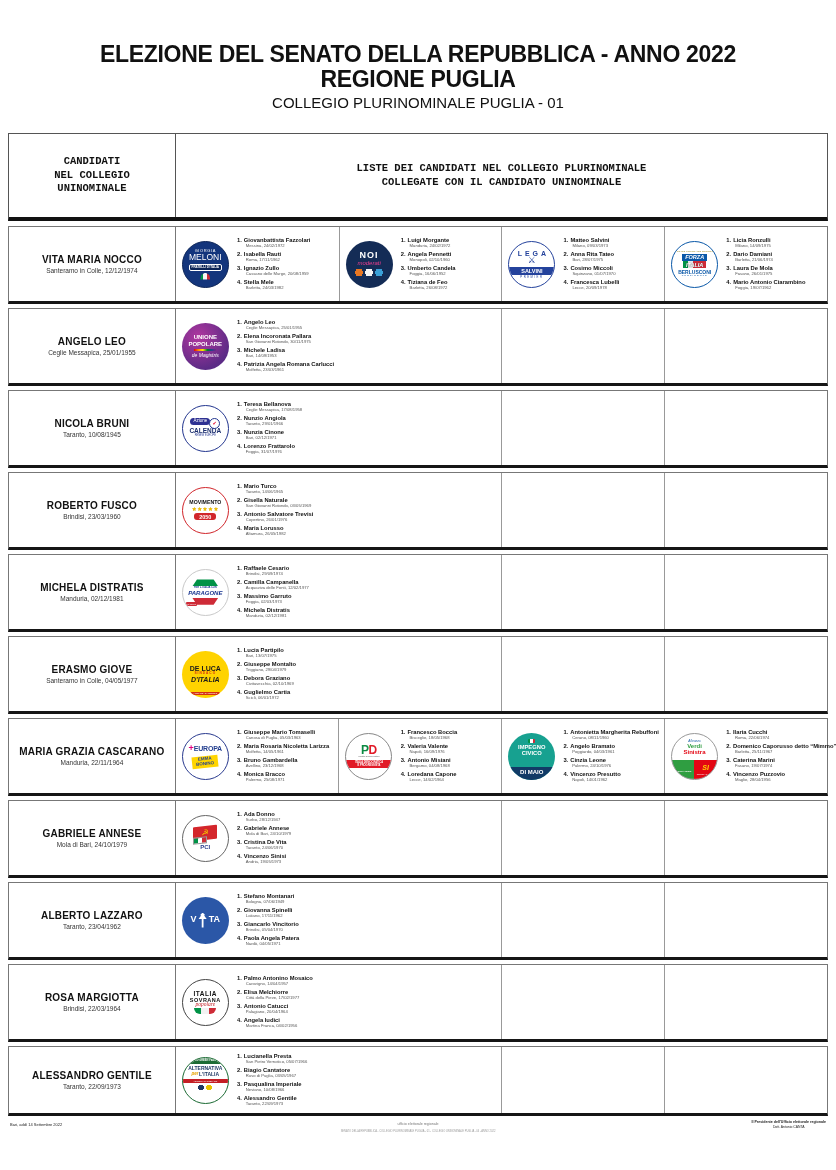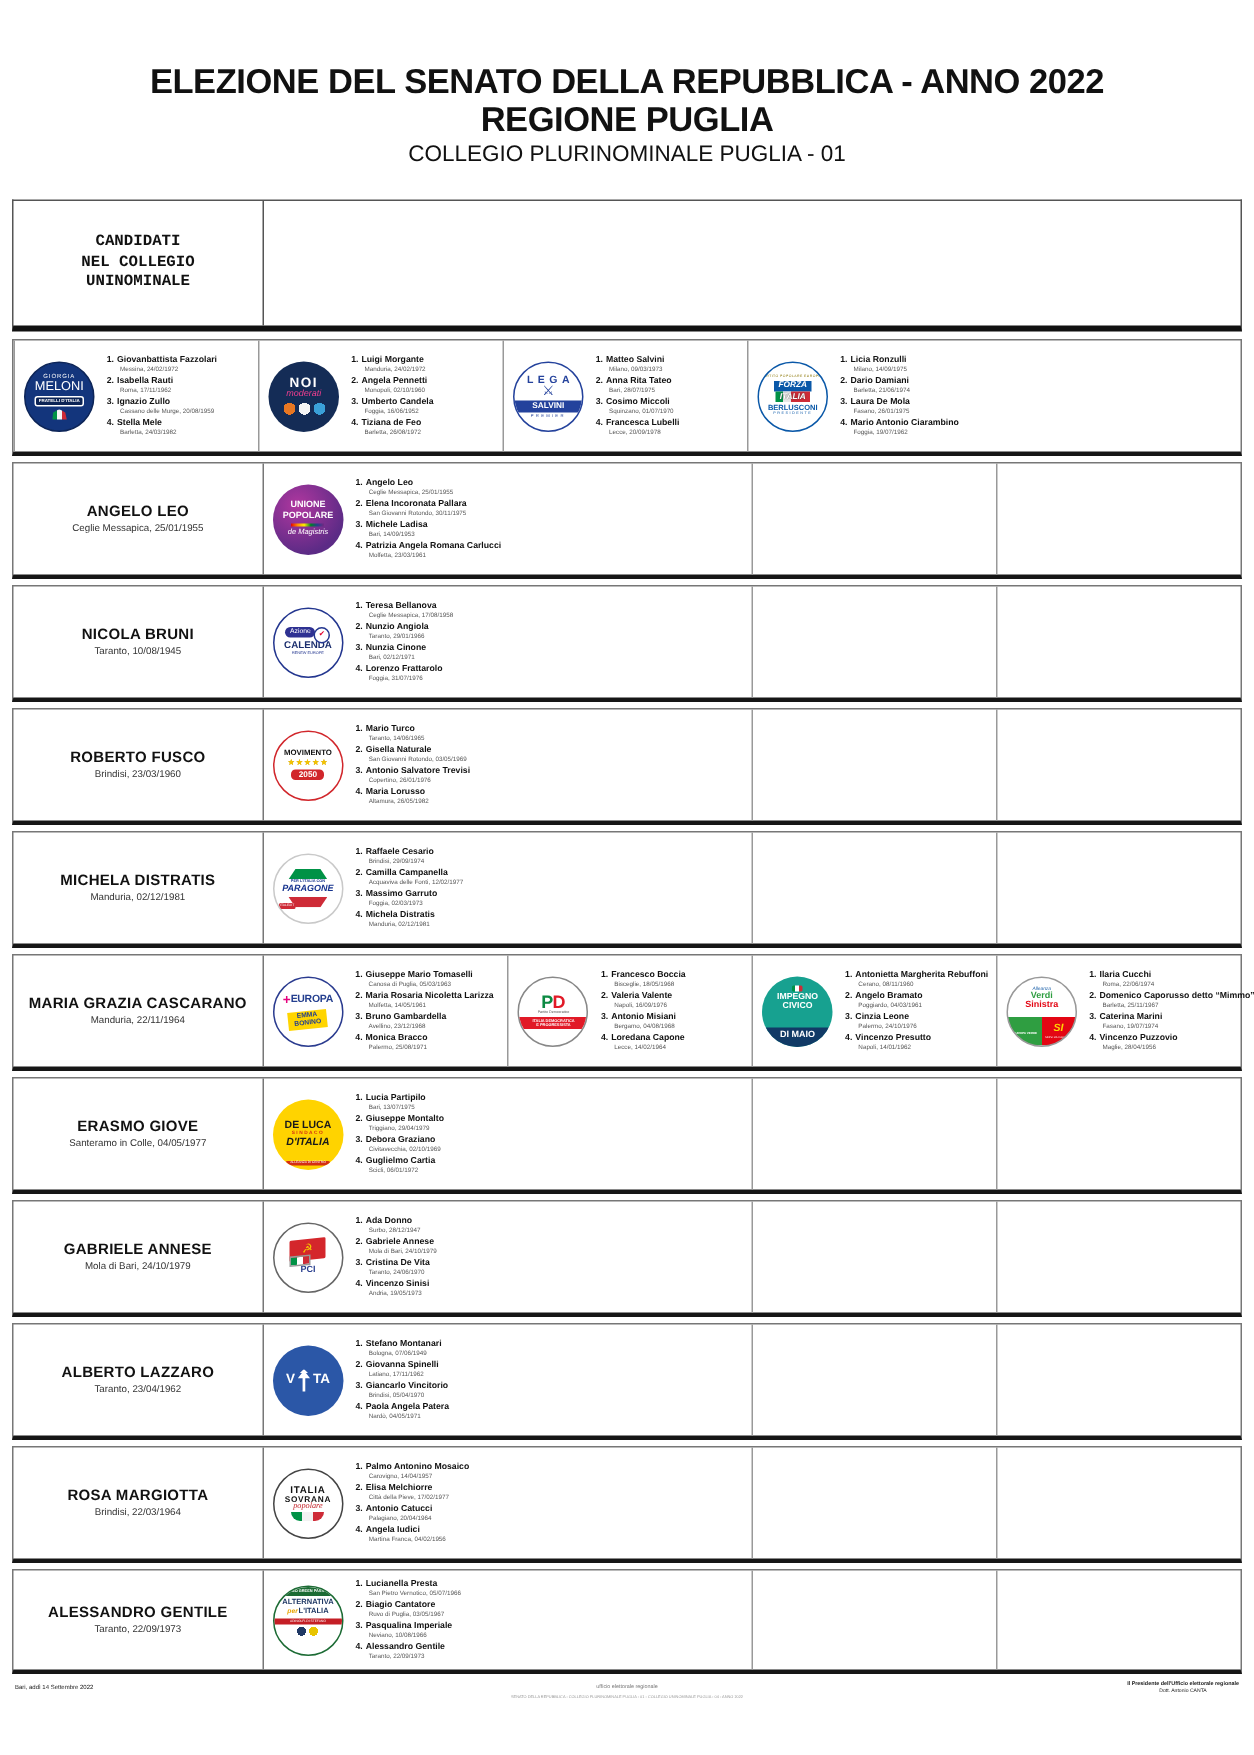--- a/index.html
+++ b/index.html
@@ -163,23 +163,29 @@
     <div class="t-main">ELEZIONE DEL SENATO DELLA REPUBBLICA - ANNO 2022</div>
     <div class="t-main">REGIONE PUGLIA</div>
     <div class="t-sub">COLLEGIO PLURINOMINALE PUGLIA - 01</div>
   </header>
 
   <section class="grid">
     <div class="header-row">
       <div class="hcell c1" style="white-space: pre-line;">CANDIDATI
 NEL COLLEGIO
 UNINOMINALE</div>
+      <div class="hcell c2" style="white-space: pre-line;">LISTE DEI CANDIDATI NEL COLLEGIO PLURINOMINALE
+COLLEGATE CON IL CANDIDATO UNINOMINALE</div>
     </div>
     <div id="rows">
         <div class="row">
+          <div class="cand-cell">
+            <div class="cand-name">VITA MARIA NOCCO</div>
+            <div class="cand-birth">Santeramo in Colle, 12/12/1974</div>
+          </div>
           <div class="list-cell span1">
             <div class="logo logo-fdi">
               <span class="lp l-giorgia">GIORGIA</span>
               <span class="lp l-meloni">MELONI</span>
               <span class="lp l-fdi-box">FRATELLI D'ITALIA</span>
               <span class="lp l-flame"></span>
             </div>
             <div class="members">
               <div class="member">
                 <span class="mnum">1.</span>
@@ -495,20 +501,66 @@
                 <div class="mtext">
                   <div class="mname">Massimo Garruto</div>
                   <div class="mbirth">Foggia, 02/03/1973</div>
                 </div>
               </div>
               <div class="member">
                 <span class="mnum">4.</span>
                 <div class="mtext">
                   <div class="mname">Michela Distratis</div>
                   <div class="mbirth">Manduria, 02/12/1981</div>
+                </div>
+              </div>
+            </div>
+          </div>
+          <div class="list-cell empty"></div>
+          <div class="list-cell empty"></div>
+        </div>
+        <div class="row">
+          <div class="cand-cell">
+            <div class="cand-name">ERASMO GIOVE</div>
+            <div class="cand-birth">Santeramo in Colle, 04/05/1977</div>
+          </div>
+          <div class="list-cell span2">
+            <div class="logo logo-deluca">
+              <span class="lp l-dl1">DE LUCA</span>
+              <span class="lp l-dl2">SINDACO</span>
+              <span class="lp l-dl3">D'ITALIA</span>
+              <span class="lp l-dl-band">ALLEANZA DI CENTRO</span>
+            </div>
+            <div class="members">
+              <div class="member">
+                <span class="mnum">1.</span>
+                <div class="mtext">
+                  <div class="mname">Lucia Partipilo</div>
+                  <div class="mbirth">Bari, 13/07/1975</div>
+                </div>
+              </div>
+              <div class="member">
+                <span class="mnum">2.</span>
+                <div class="mtext">
+                  <div class="mname">Giuseppe Montalto</div>
+                  <div class="mbirth">Triggiano, 29/04/1979</div>
+                </div>
+              </div>
+              <div class="member">
+                <span class="mnum">3.</span>
+                <div class="mtext">
+                  <div class="mname">Debora Graziano</div>
+                  <div class="mbirth">Civitavecchia, 02/10/1969</div>
+                </div>
+              </div>
+              <div class="member">
+                <span class="mnum">4.</span>
+                <div class="mtext">
+                  <div class="mname">Guglielmo Cartia</div>
+                  <div class="mbirth">Scicli, 06/01/1972</div>
                 </div>
               </div>
             </div>
           </div>
           <div class="list-cell empty"></div>
           <div class="list-cell empty"></div>
         </div>
         <div class="row">
           <div class="cand-cell">
             <div class="cand-name">MARIA GRAZIA CASCARANO</div>
@@ -666,66 +718,20 @@
               </div>
               <div class="member">
                 <span class="mnum">4.</span>
                 <div class="mtext">
                   <div class="mname">Vincenzo Puzzovio</div>
                   <div class="mbirth">Maglie, 28/04/1956</div>
                 </div>
               </div>
             </div>
           </div>
-        </div>
-        <div class="row">
-          <div class="cand-cell">
-            <div class="cand-name">ERASMO GIOVE</div>
-            <div class="cand-birth">Santeramo in Colle, 04/05/1977</div>
-          </div>
-          <div class="list-cell span2">
-            <div class="logo logo-deluca">
-              <span class="lp l-dl1">DE LUCA</span>
-              <span class="lp l-dl2">SINDACO</span>
-              <span class="lp l-dl3">D'ITALIA</span>
-              <span class="lp l-dl-band">ALLEANZA DI CENTRO</span>
-            </div>
-            <div class="members">
-              <div class="member">
-                <span class="mnum">1.</span>
-                <div class="mtext">
-                  <div class="mname">Lucia Partipilo</div>
-                  <div class="mbirth">Bari, 13/07/1975</div>
-                </div>
-              </div>
-              <div class="member">
-                <span class="mnum">2.</span>
-                <div class="mtext">
-                  <div class="mname">Giuseppe Montalto</div>
-                  <div class="mbirth">Triggiano, 29/04/1979</div>
-                </div>
-              </div>
-              <div class="member">
-                <span class="mnum">3.</span>
-                <div class="mtext">
-                  <div class="mname">Debora Graziano</div>
-                  <div class="mbirth">Civitavecchia, 02/10/1969</div>
-                </div>
-              </div>
-              <div class="member">
-                <span class="mnum">4.</span>
-                <div class="mtext">
-                  <div class="mname">Guglielmo Cartia</div>
-                  <div class="mbirth">Scicli, 06/01/1972</div>
-                </div>
-              </div>
-            </div>
-          </div>
-          <div class="list-cell empty"></div>
-          <div class="list-cell empty"></div>
         </div>
         <div class="row">
           <div class="cand-cell">
             <div class="cand-name">GABRIELE ANNESE</div>
             <div class="cand-birth">Mola di Bari, 24/10/1979</div>
           </div>
           <div class="list-cell span2">
             <div class="logo logo-pci">
               <span class="lp l-pci-flag">☭</span>
               <span class="lp l-pci-tric"></span>

